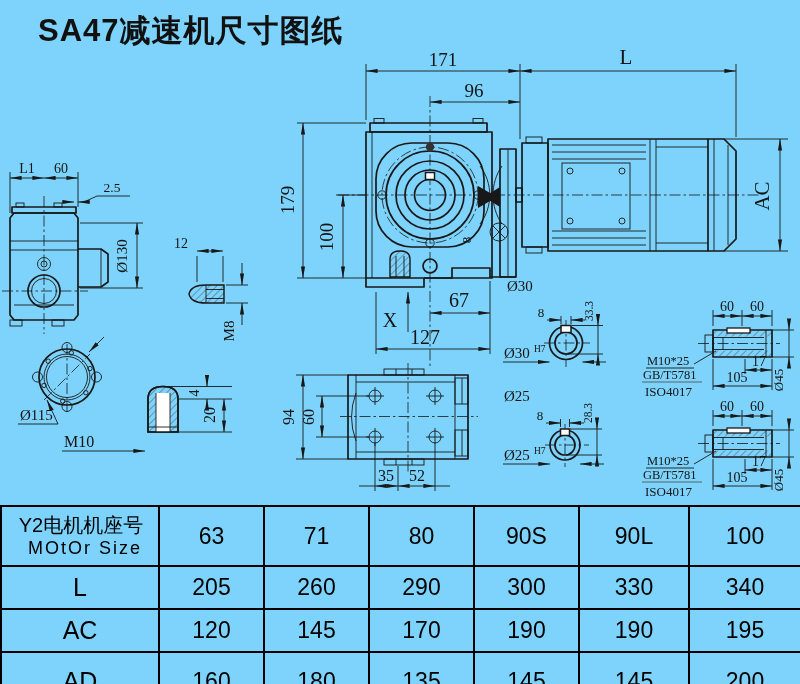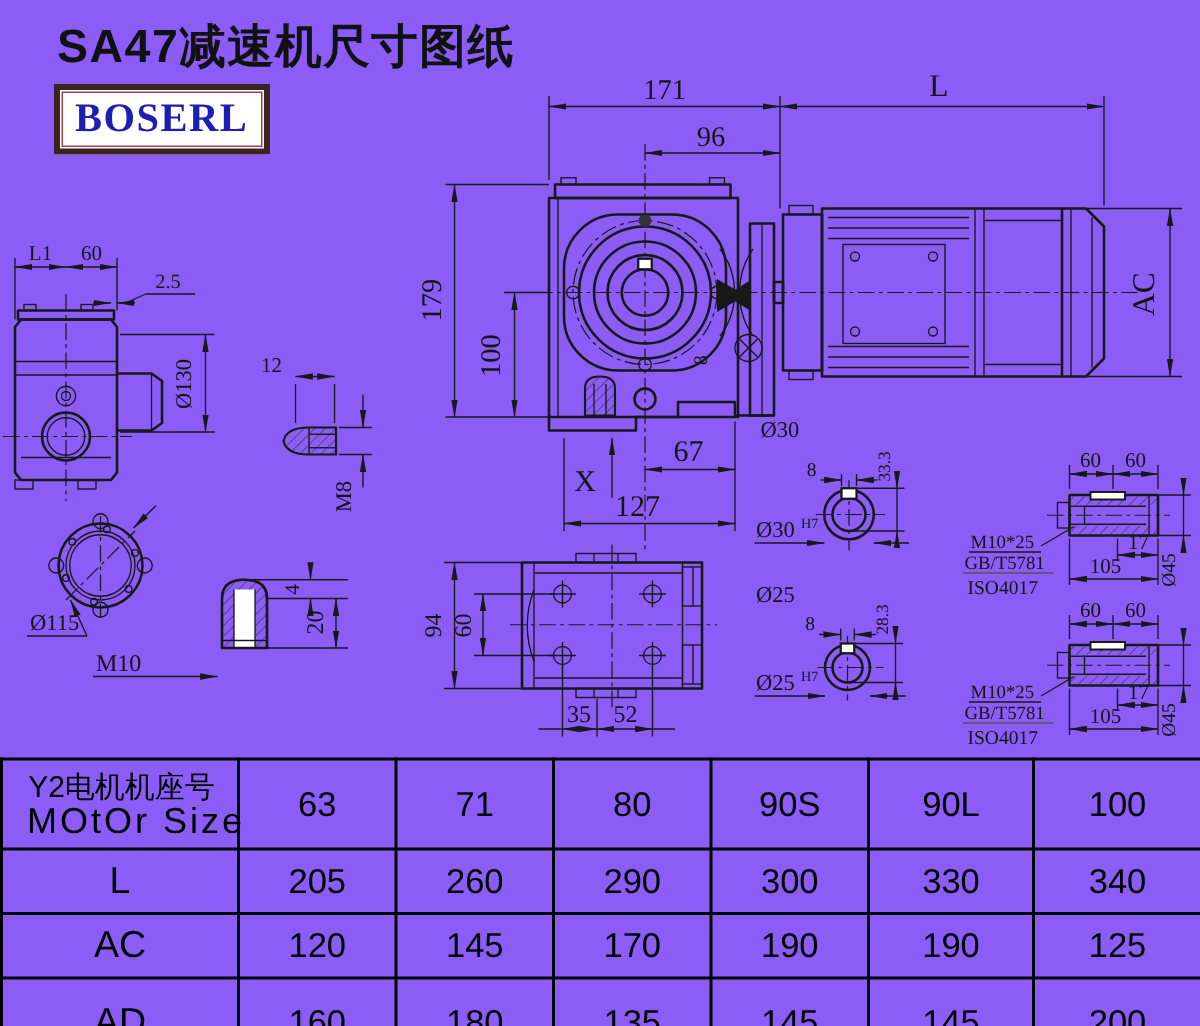--- a/index.html
+++ b/index.html
@@ -1,16 +1,16 @@
 <!DOCTYPE html>
 <html><head>
 <meta charset="utf-8">
 <style>
   html,body{margin:0;padding:0;background:#fff;}
-  .stage{position:relative;width:800px;height:684px;background:#8b5cf6;overflow:hidden;
+  .stage{position:relative;width:800px;height:684px;background:#7dd3fc;overflow:hidden;
          font-family:"Liberation Sans",sans-serif;}
   .title{position:absolute;left:38px;top:10px;font-size:31px;font-weight:700;color:#111;
          letter-spacing:1px;white-space:nowrap;}
   .logo{position:absolute;left:36px;top:56px;border:4px solid #3a2421;background:#fff;padding:1px;}
   .logo-inner{border:1px solid #a04040;padding:1px 8px 3px 8px;}
   .logo-inner span{font-family:"Liberation Serif",serif;font-weight:700;font-size:27px;
          color:#1e1eb4;letter-spacing:1px;}
   svg{position:absolute;left:0;top:0;}
   svg text{font-family:"Liberation Serif",serif;fill:#141414;text-anchor:middle;}
   svg text.as{text-anchor:start;}
@@ -21,31 +21,28 @@
   .h{fill:url(#hat);stroke:#181818;stroke-width:1.4;}
   .f{fill:#181818;stroke:none;}
   table.dim{position:absolute;left:0;top:505px;width:800px;height:179px;border-collapse:collapse;
          table-layout:fixed;}
   table.dim td,table.dim th{border:2px solid #000;text-align:center;vertical-align:middle;
          font-weight:400;color:#000;padding:6px;}
   td.num{font-size:23px;}
   td.rl{font-size:25px;}
   .hc{ text-align:left;}
   .hc .l1{font-size:20px;line-height:24px;padding-left:2px;white-space:nowrap;}
-  .hc .l2{font-size:24px;line-height:22px;padding-left:10px;letter-spacing:2px;white-space:nowrap;}
+  .hc .l2{font-size:18px;line-height:22px;padding-left:10px;letter-spacing:2px;white-space:nowrap;}
 </style>
 </head>
 <body>
 
 <div class="stage">
 
   <div class="title">SA47减速机尺寸图纸</div>
-  <div class="logo">
-    <div class="logo-inner"><span>BOSERL</span></div>
-  </div>
 
   <svg width="800" height="505" viewBox="0 0 800 505">
     <defs>
       <marker id="ar" viewBox="0 0 12 5" refX="11.6" refY="2.5" markerWidth="12" markerHeight="5" markerUnits="userSpaceOnUse" orient="auto-start-reverse">
         <path d="M12,2.5 L0,0.4 L0,4.6 Z" fill="#181818"></path>
       </marker>
       <pattern id="hat" width="5" height="5" patternUnits="userSpaceOnUse" patternTransform="rotate(45)">
         <line x1="0" y1="0" x2="0" y2="5" stroke="#333" stroke-width="0.8"></line>
       </pattern>
     </defs>
@@ -414,21 +411,21 @@
       <td class="num">330</td>
       <td class="num">340</td>
     </tr>
     <tr style="height:43px">
       <td class="rl">AC</td>
       <td class="num">120</td>
       <td class="num">145</td>
       <td class="num">170</td>
       <td class="num">190</td>
       <td class="num">190</td>
-      <td class="num">125</td>
+      <td class="num">195</td>
     </tr>
     <tr style="height:58px">
       <td class="rl">AD</td>
       <td class="num">160</td>
       <td class="num">180</td>
       <td class="num">135</td>
       <td class="num">145</td>
       <td class="num">145</td>
       <td class="num">200</td>
     </tr>

